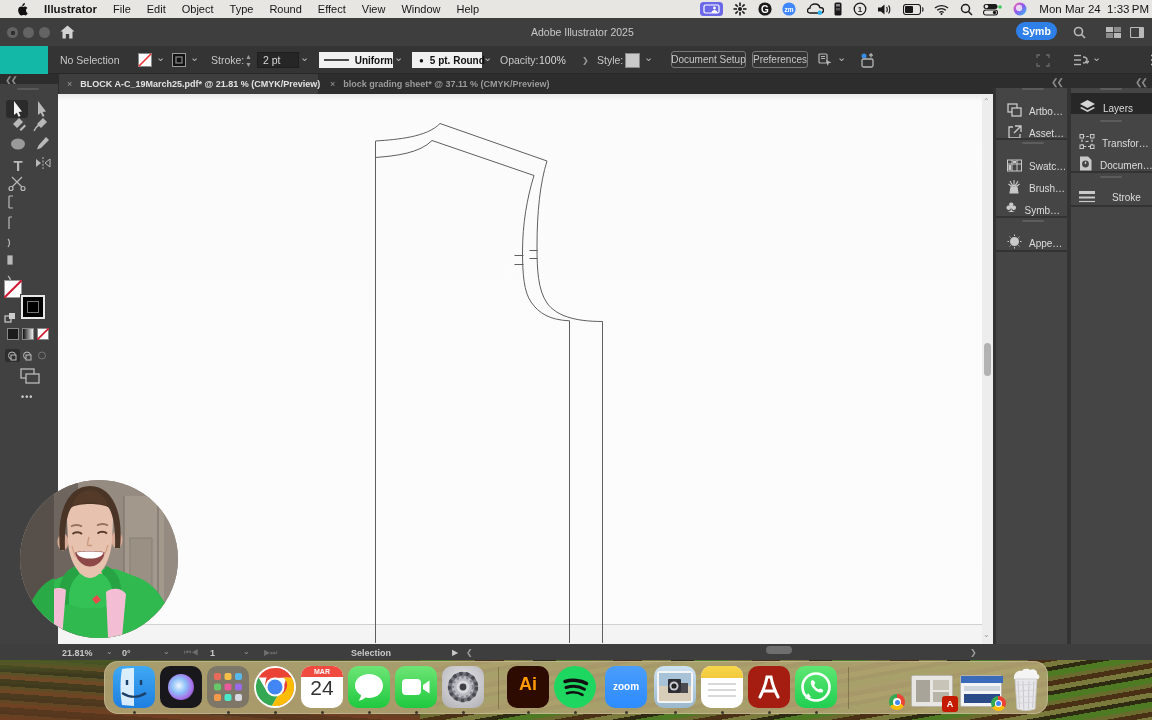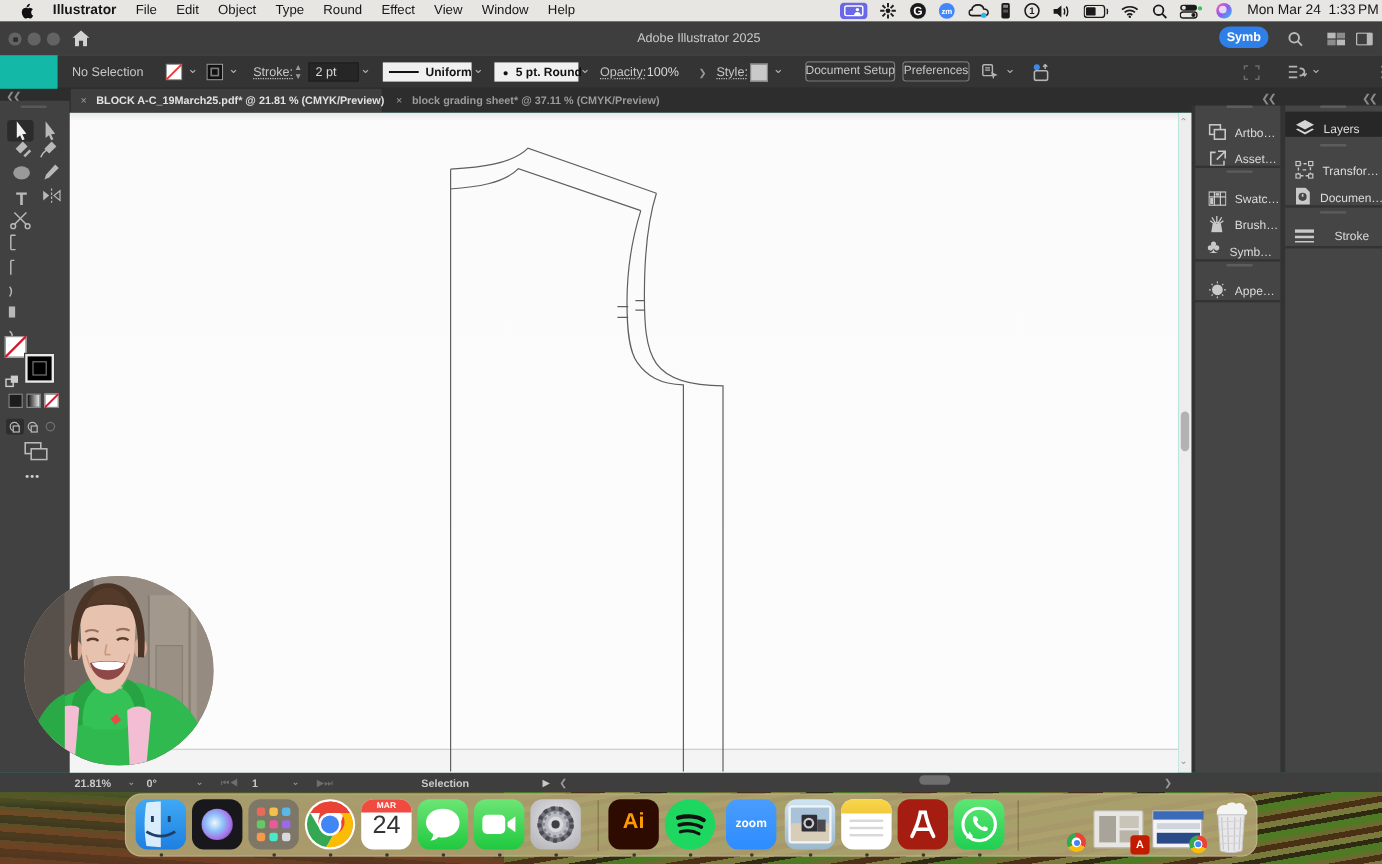--- a/index.html
+++ b/index.html
@@ -33,21 +33,21 @@
 
   #titlebar { left:0; top:0; width:1152px; height:28px; background:#3e3e3e; }
   .tl { width:11px; height:11px; border-radius:50%; background:#636363; position:absolute; top:9px; }
   #titlebar .t { position:absolute; top:8px; left:531px; color:#c9c9c9; font-size:10.5px; }
   #share { position:absolute; right:95px; top:4px; width:41px; height:18px; background:#2f7fe8; border-radius:10px;
     color:#fff; font-size:10.5px; font-weight:bold; text-align:center; line-height:18px; }
 
   #controlbar { left:0; top:28px; width:1152px; height:28px; background:#343434; border-bottom:1px solid #282828;
     color:#c6c6c6; font-size:10.5px;margin-left:48px; }
   .cb { position:absolute; top:0; height:28px; display:flex; align-items:center; white-space:nowrap; }
-  .cb.ul { text-decoration:underline; text-decoration-style:dotted; text-underline-offset:2px; }
+  .cb.ul { text-decoration-style:dotted; text-underline-offset:2px; }
   .cb.chev::after { content:"\2304"; color:#b5b5b5; font-size:11px; margin-top:-5px; }
   .cb.dfield { background:#262626; border:1px solid #1e1e1e; height:16px; top:6px; color:#d8d8d8; padding-left:5px; }
   .cb.lfield { background:#f0f0f0; height:16px; top:6px; color:#111; font-weight:bold; font-size:10px; }
   .cb.btn { border:1px solid #777; border-radius:3px; height:17px; top:5px; justify-content:center; font-size:10px; }
 
   #tabbar { left:0; top:56px; width:1152px; height:20px; background:#2d2d2d; color:#9b9b9b; font-size:9px; white-space:nowrap; }
   #tab1 { position:absolute; left:59px; top:0; width:259px; height:20px; background:#3e3e3e; color:#e2e2e2;
     display:flex; align-items:center; }
   #tab2 { position:absolute; left:318px; top:0; width:242px; height:20px; display:flex; align-items:center; }
 

